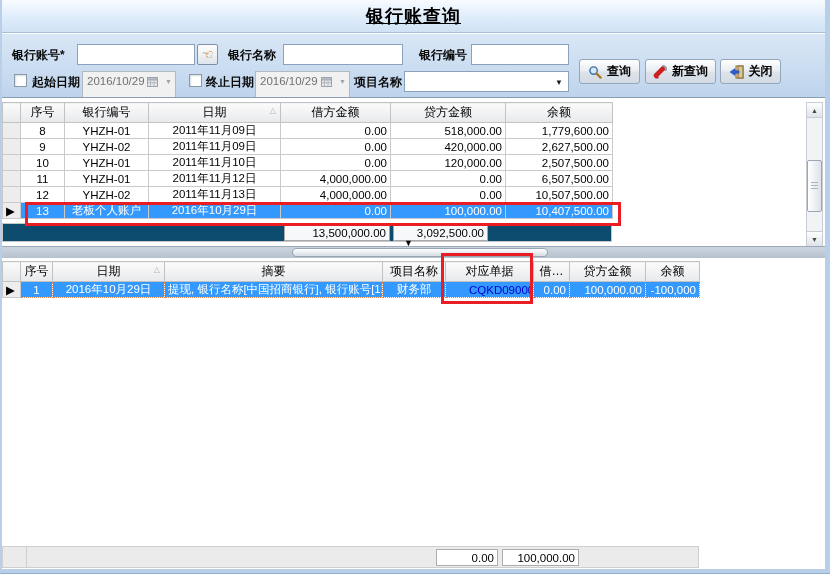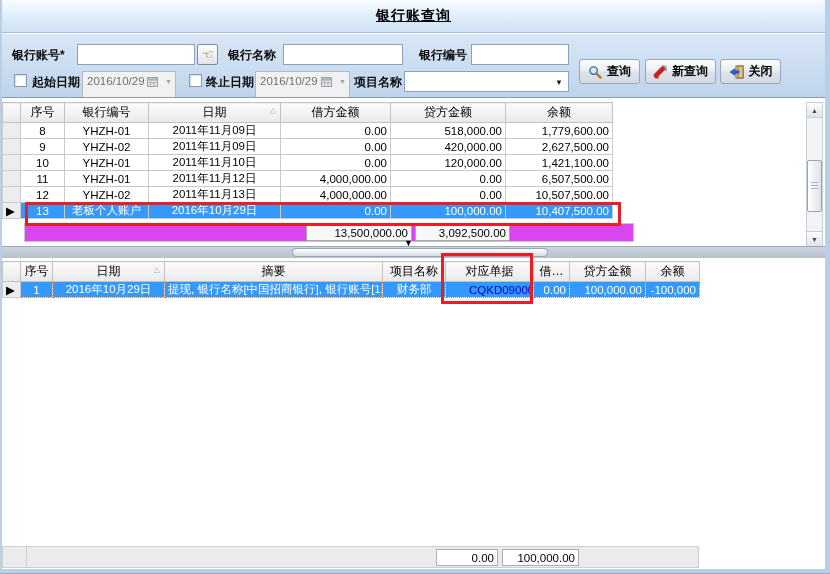--- a/index.html
+++ b/index.html
@@ -13,21 +13,21 @@
   .edge-right{left:825px;top:0;width:5px;height:574px;}
   .edge-bottom{left:0;top:569px;width:830px;height:5px;border-bottom:1px solid #8fb0d4;}
 
   
   .titlebar{
     position:absolute;left:2px;top:0;width:823px;height:33px;
     background:linear-gradient(#f8fbff,#dcebfa 60%,#cfe2f4);
     border-bottom:1px solid #a6bedb;
     display:flex;align-items:center;justify-content:center;
   }
-  .title{font-size:14px;font-weight:bold;text-decoration:underline;color:#000;letter-spacing:1px;}
+  .title{font-size:18px;font-weight:bold;text-decoration:underline;color:#000;letter-spacing:1px;}
 
   
   .form-panel{
     position:absolute;left:2px;top:34px;width:823px;height:63px;
     background:linear-gradient(#d9e7f6,#bed4ec);
   }
   .lbl{position:absolute;font-size:12px;font-weight:bold;color:#0a0a0a;white-space:nowrap;}
   .tbx{position:absolute;height:21px;background:#fff;border:1px solid #8aa2bc;font-size:12px;padding:0 3px;font-family:inherit;}
   .mini-btn{
     position:absolute;width:21px;height:21px;border:1px solid #7d8fa5;border-radius:2px;
@@ -66,21 +66,21 @@
   .sel-col{background:#ededed;}
   td.sel-col{font-size:9px;color:#000;padding:0 1px;text-align:left;}
   tr.selected td{background:#3399ff;color:#fff;}
   tr.selected td.sel-col{background:#ededed;color:#000;}
   table.lower tr.selected td{border:1px dotted #e8803c;}
   table.lower tr.selected td.sel-col{border:1px solid #cacaca;}
   .sort-ic{position:absolute;right:4px;top:4px;font-size:8px;color:#b5b5b5;line-height:1;}
   a.doclink{color:#0000cc;cursor:pointer;margin-left:20px;}
 
   
-  .totals-row{position:absolute;left:0;top:125px;width:610px;height:19px;background:#d946ef;border:1px solid #c6c6c6;margin-left:22px;}
+  .totals-row{position:absolute;left:0;top:125px;width:610px;height:19px;background:#0c4a6e;border:1px solid #c6c6c6;}
   .tot-box{position:absolute;top:1px;height:16px;border:1px solid #a8a8a8;background:#f7f8f9;font-size:11.5px;text-align:right;padding:1px 3px 0 0;}
 
   
   .vscroll{position:absolute;left:804px;top:4px;width:17px;height:145px;background:#f2f3f5;border:1px solid #c6cdd6;}
   .vs-btn{position:absolute;left:0;width:15px;height:15px;display:flex;align-items:center;justify-content:center;
     font-size:7px;color:#4a4a4a;background:linear-gradient(#fefefe,#dfe3e8);cursor:pointer;}
   .vs-up{top:0;border-bottom:1px solid #c6cdd6;}
   .vs-down{bottom:0;border-top:1px solid #c6cdd6;}
   .vs-thumb{position:absolute;left:0px;top:57px;width:15px;height:52px;border:1px solid #9aa6b4;border-radius:2px;
     background:linear-gradient(90deg,#ffffff,#dde2e8);cursor:pointer;}
@@ -230,21 +230,21 @@
           <td class="num">420,000.00</td>
           <td class="num">2,627,500.00</td>
         </tr>
         <tr>
           <td class="sel-col"></td>
           <td class="ctr">10</td>
           <td class="ctr">YHZH-01</td>
           <td class="ctr cjk">2011年11月10日</td>
           <td class="num">0.00</td>
           <td class="num">120,000.00</td>
-          <td class="num">1,421,100.00</td>
+          <td class="num">2,507,500.00</td>
         </tr>
         <tr>
           <td class="sel-col"></td>
           <td class="ctr">11</td>
           <td class="ctr">YHZH-01</td>
           <td class="ctr cjk">2011年11月12日</td>
           <td class="num">4,000,000.00</td>
           <td class="num">0.00</td>
           <td class="num">6,507,500.00</td>
         </tr>

